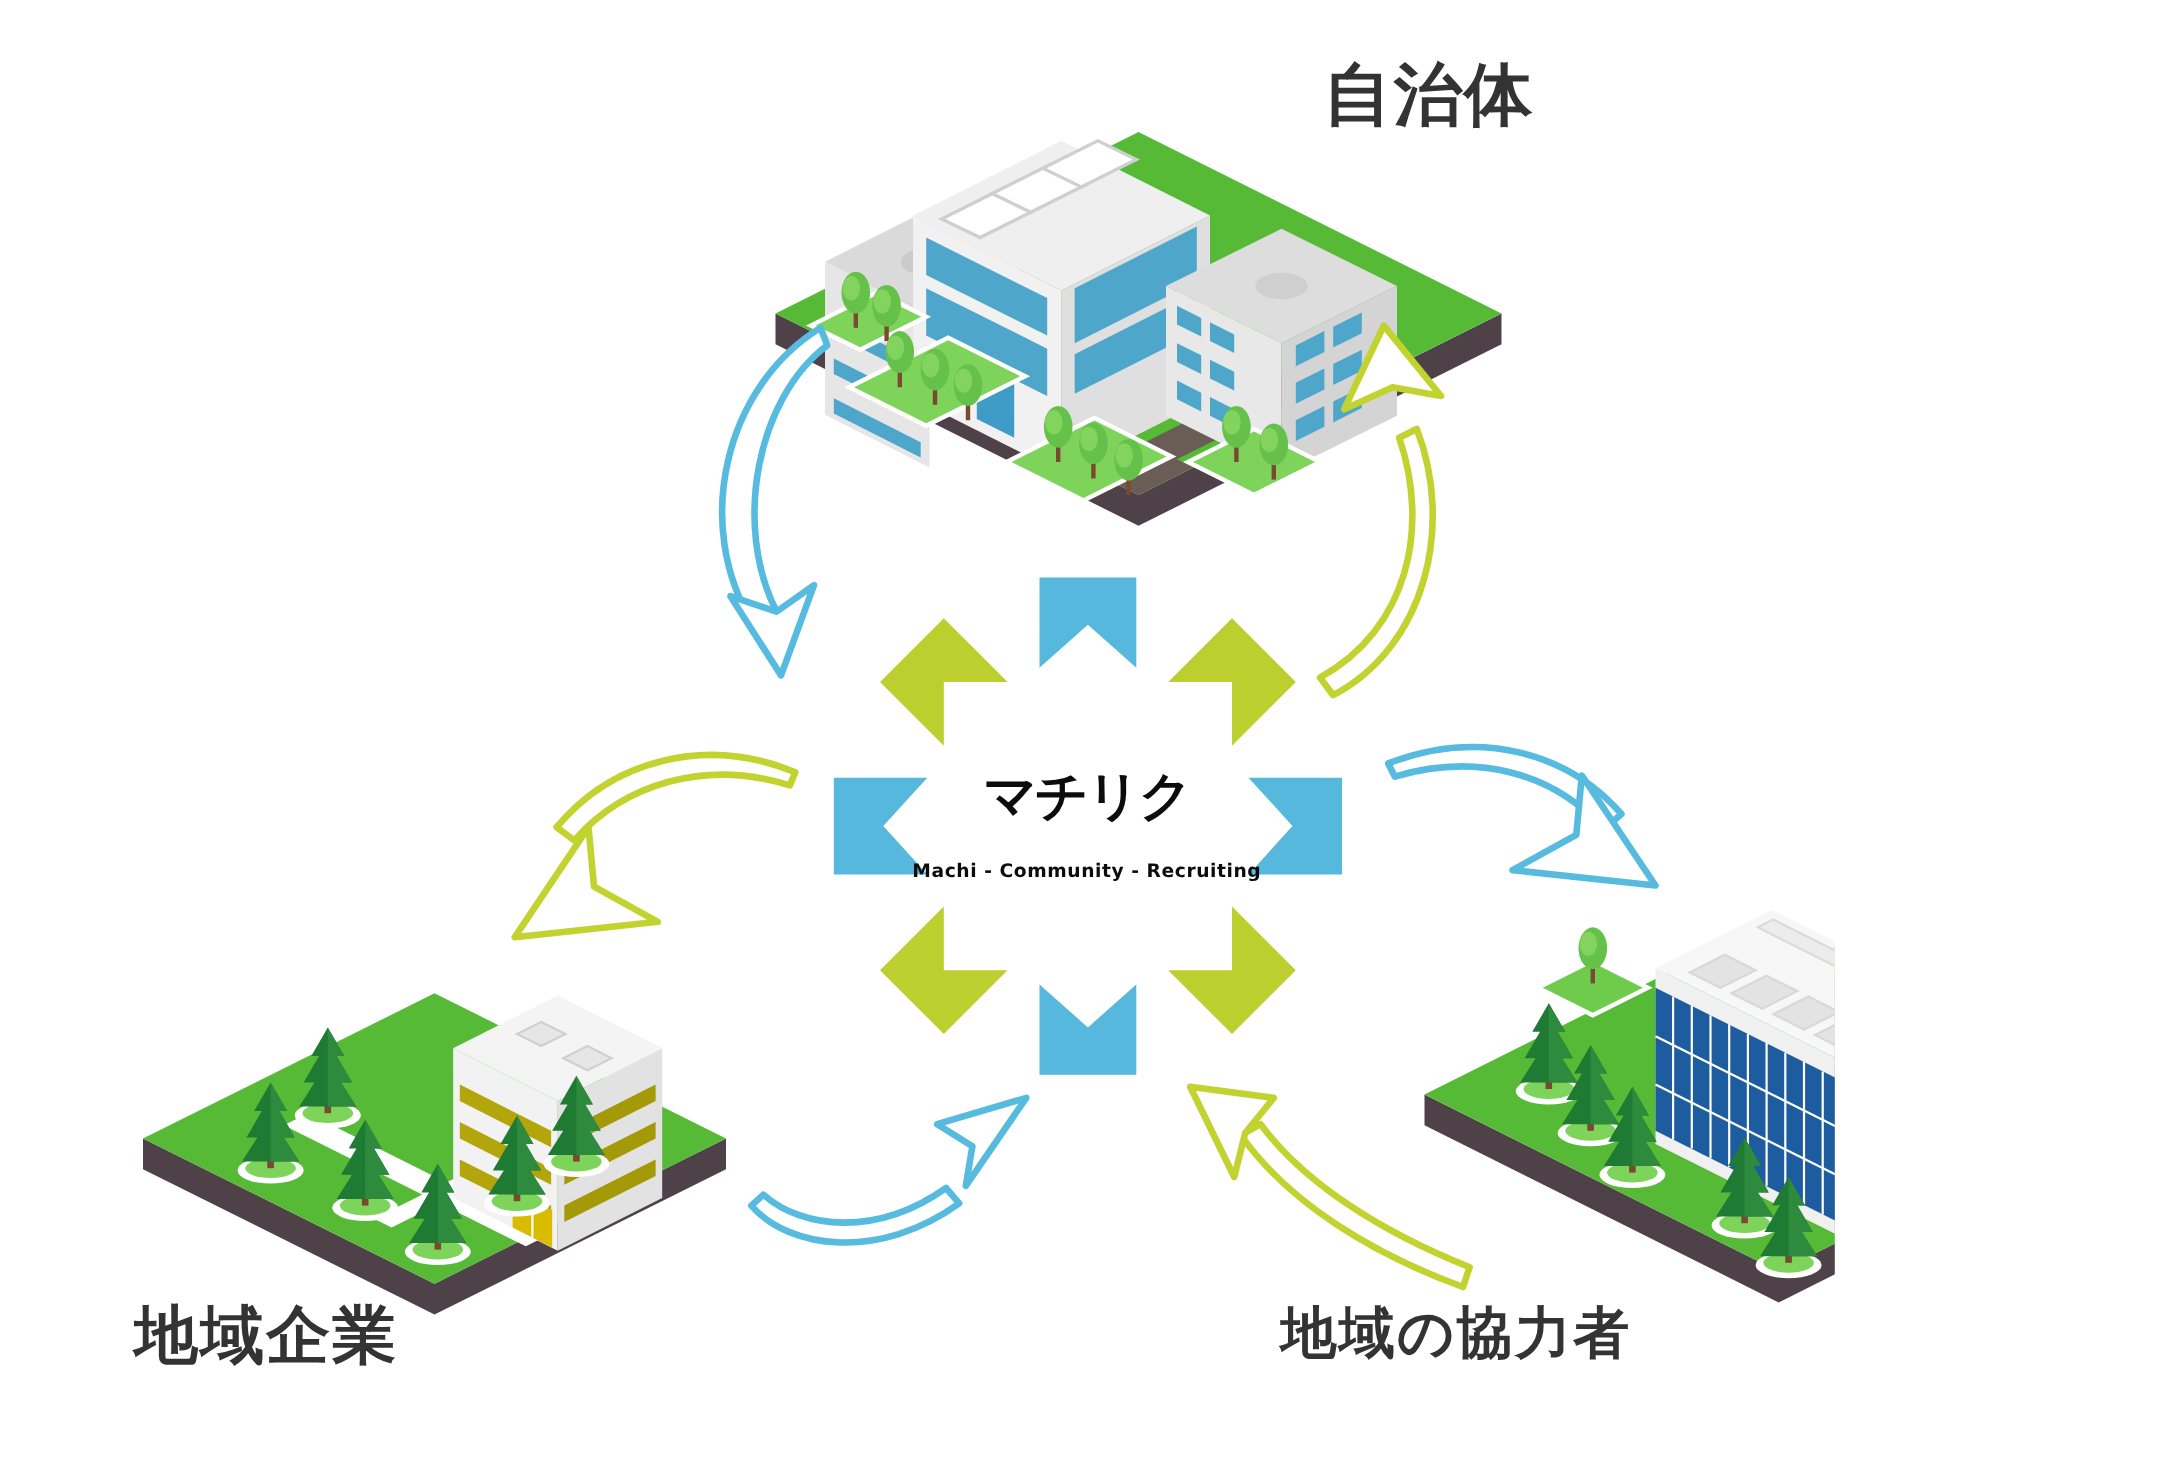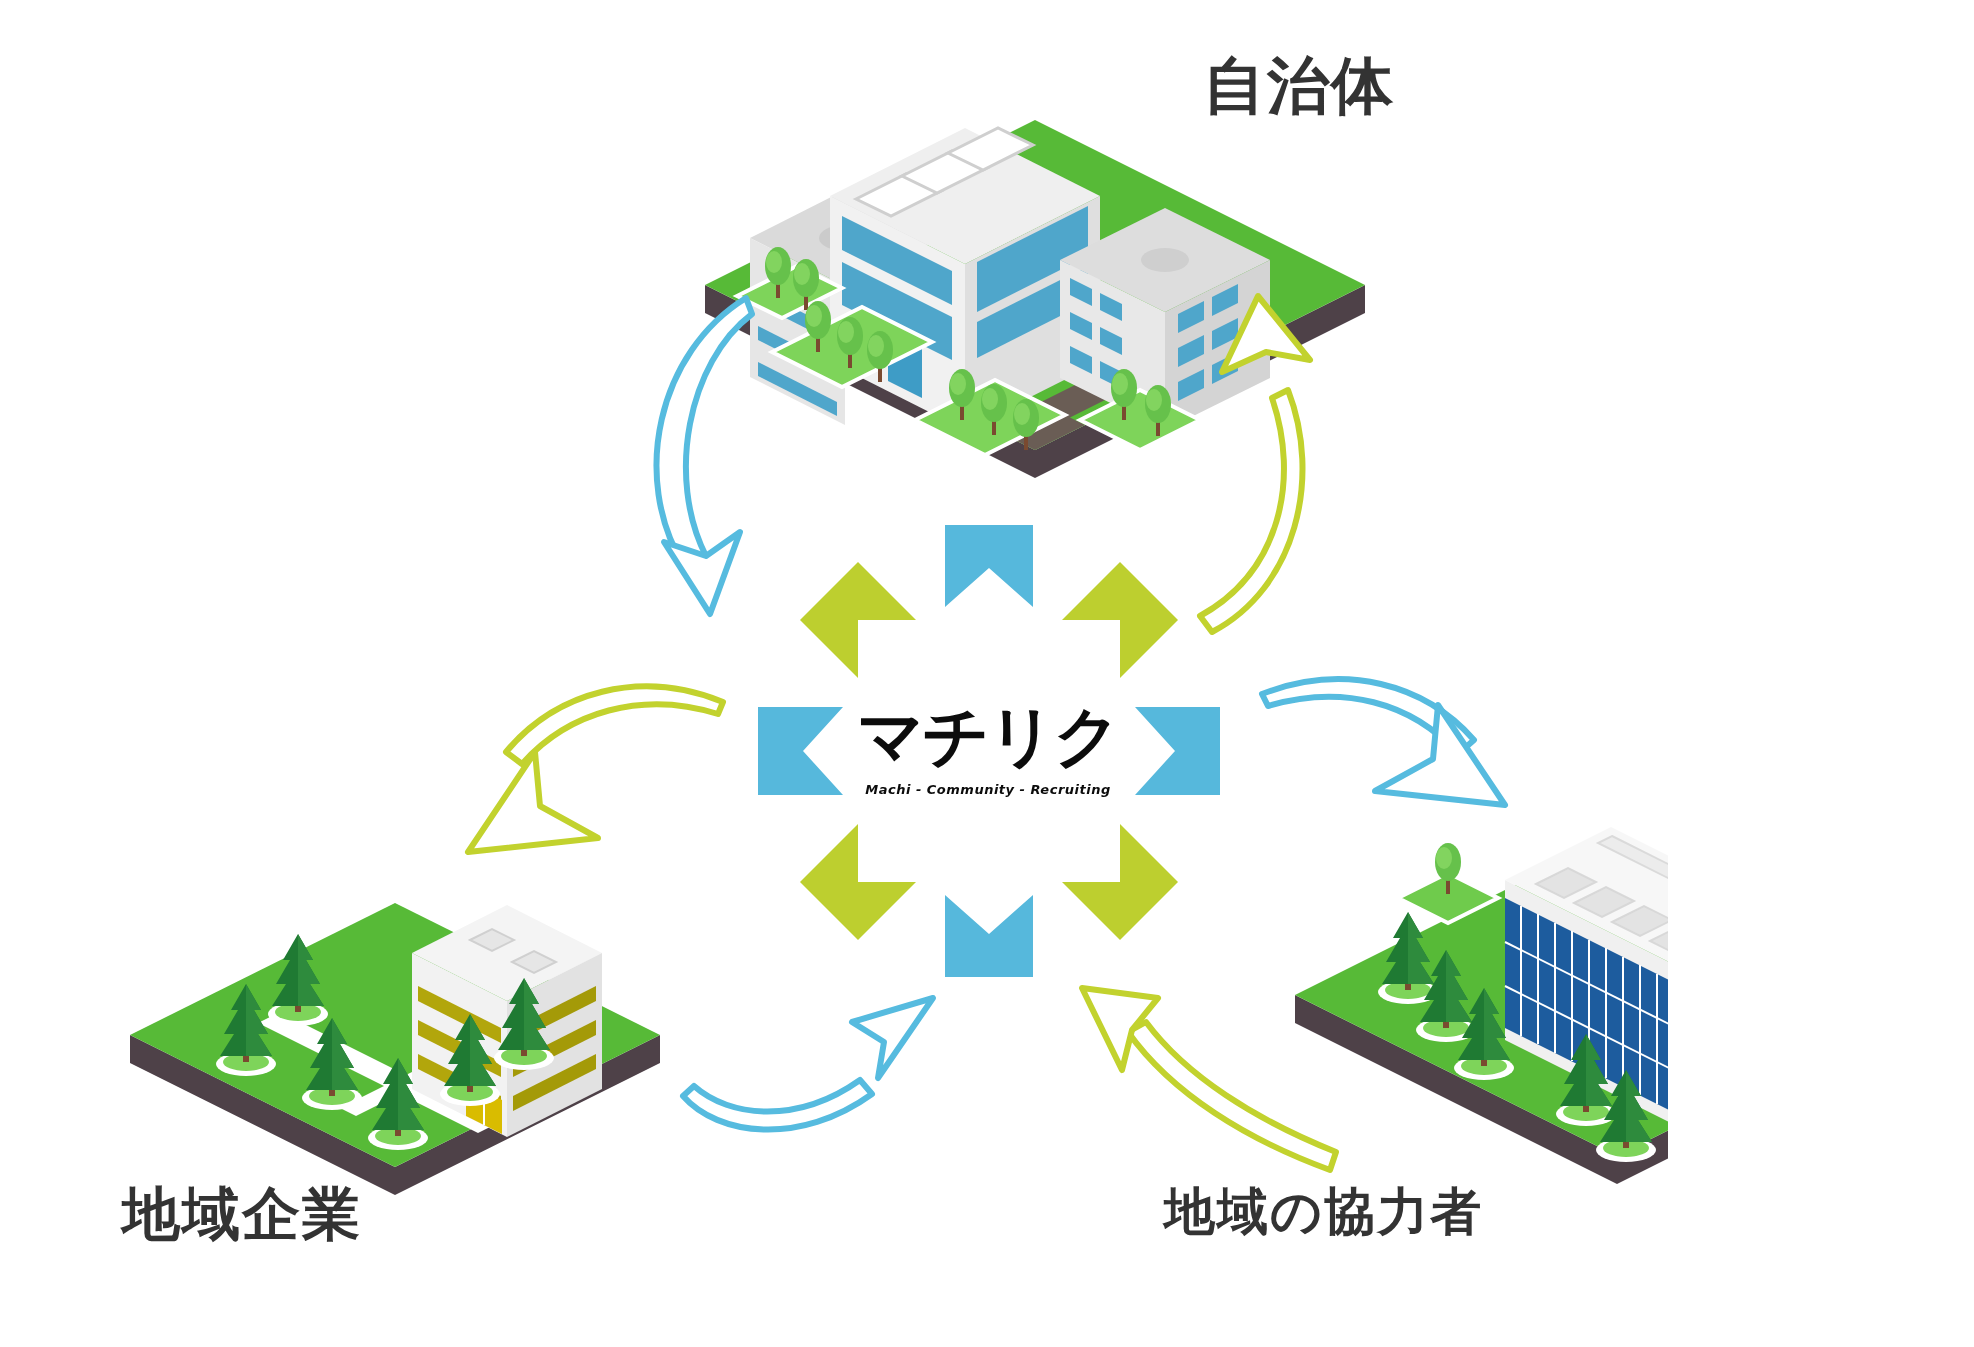--- a/index.html
+++ b/index.html
@@ -18,29 +18,29 @@
     letter-spacing:2px;
     white-space:nowrap;
   }
   .label-municipality{left:1203px;top:44px;font-size:62px;}
   .label-company{left:122px;top:1176px;font-size:58px;}
   .label-supporters{left:1164px;top:1178px;font-size:51px;}
   .logo-text{
     position:absolute;
     left:988px;top:692px;
     transform:translateX(-50%);
-    font-size:66px;font-weight:900;color:#0c0c0c;
+    font-size:48px;font-weight:900;color:#0c0c0c;
     letter-spacing:-2px;white-space:nowrap;
   }
   .logo-subtitle{
     position:absolute;
     left:988px;top:782px;
     transform:translateX(-50%);
-    font-size:13px;font-weight:bold;color:#0c0c0c;
-    letter-spacing:0.5px;white-space:nowrap;font-style:italic;
+    font-size:17px;font-weight:bold;color:#0c0c0c;
+    letter-spacing:0.5px;white-space:nowrap;
   }
 </style>
 </head>
 <body>
 
 <div class="canvas">
 
 <svg width="1974" height="1347" viewBox="0 0 1974 1347">
   <defs>
     <g id="pine">

